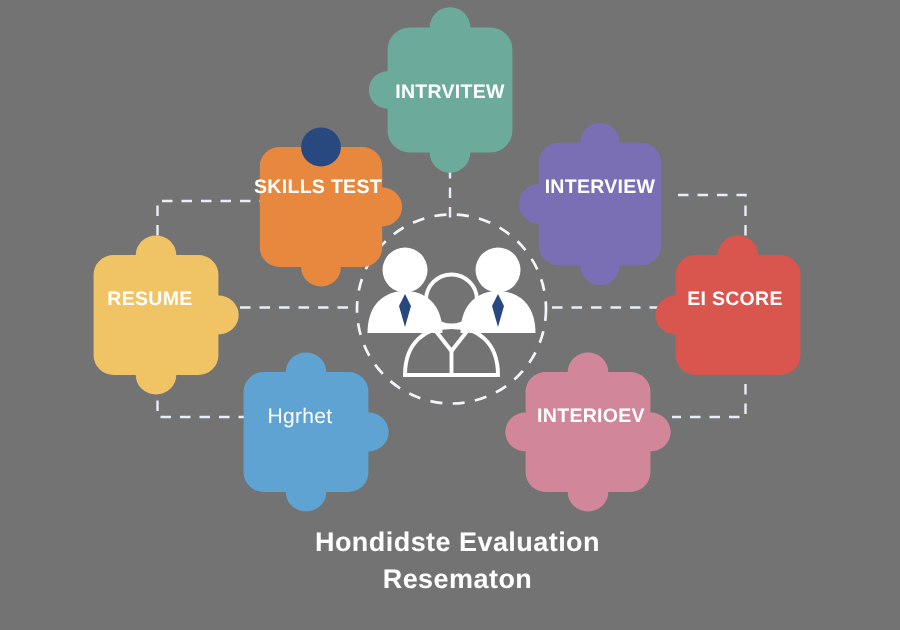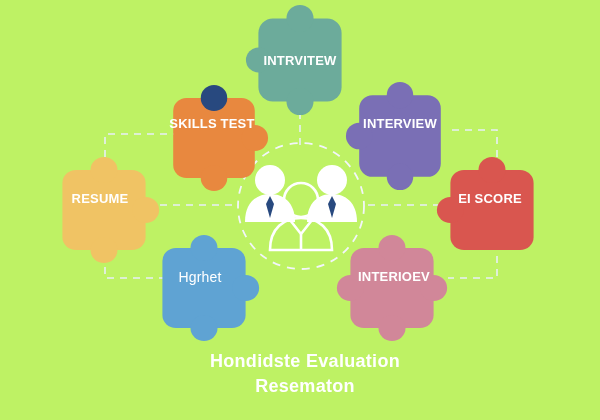--- a/index.html
+++ b/index.html
@@ -2,21 +2,21 @@
 <html><head>
 <meta charset="utf-8">
 <style>
   * { margin:0; padding:0; box-sizing:border-box; }
   html, body {
     width:600px; height:420px; overflow:hidden;
     font-family:"Liberation Sans", sans-serif;
   }
   #stage {
     position:relative; width:600px; height:420px;
-    background:#bef264;
+    background:#737373;
     padding-left:24px;
   }
   svg#diagram { position:absolute; inset:0; width:600px; height:420px; display:block; }
   .piece-label {
     font-family:"Liberation Sans", sans-serif;
     fill:#ffffff; text-anchor:middle; dominant-baseline:middle;
     font-weight:600; letter-spacing:0.2px;
   }
   .label-cap { font-size:13px; }
   .label-mixed { font-size:14px; font-weight:500; }

